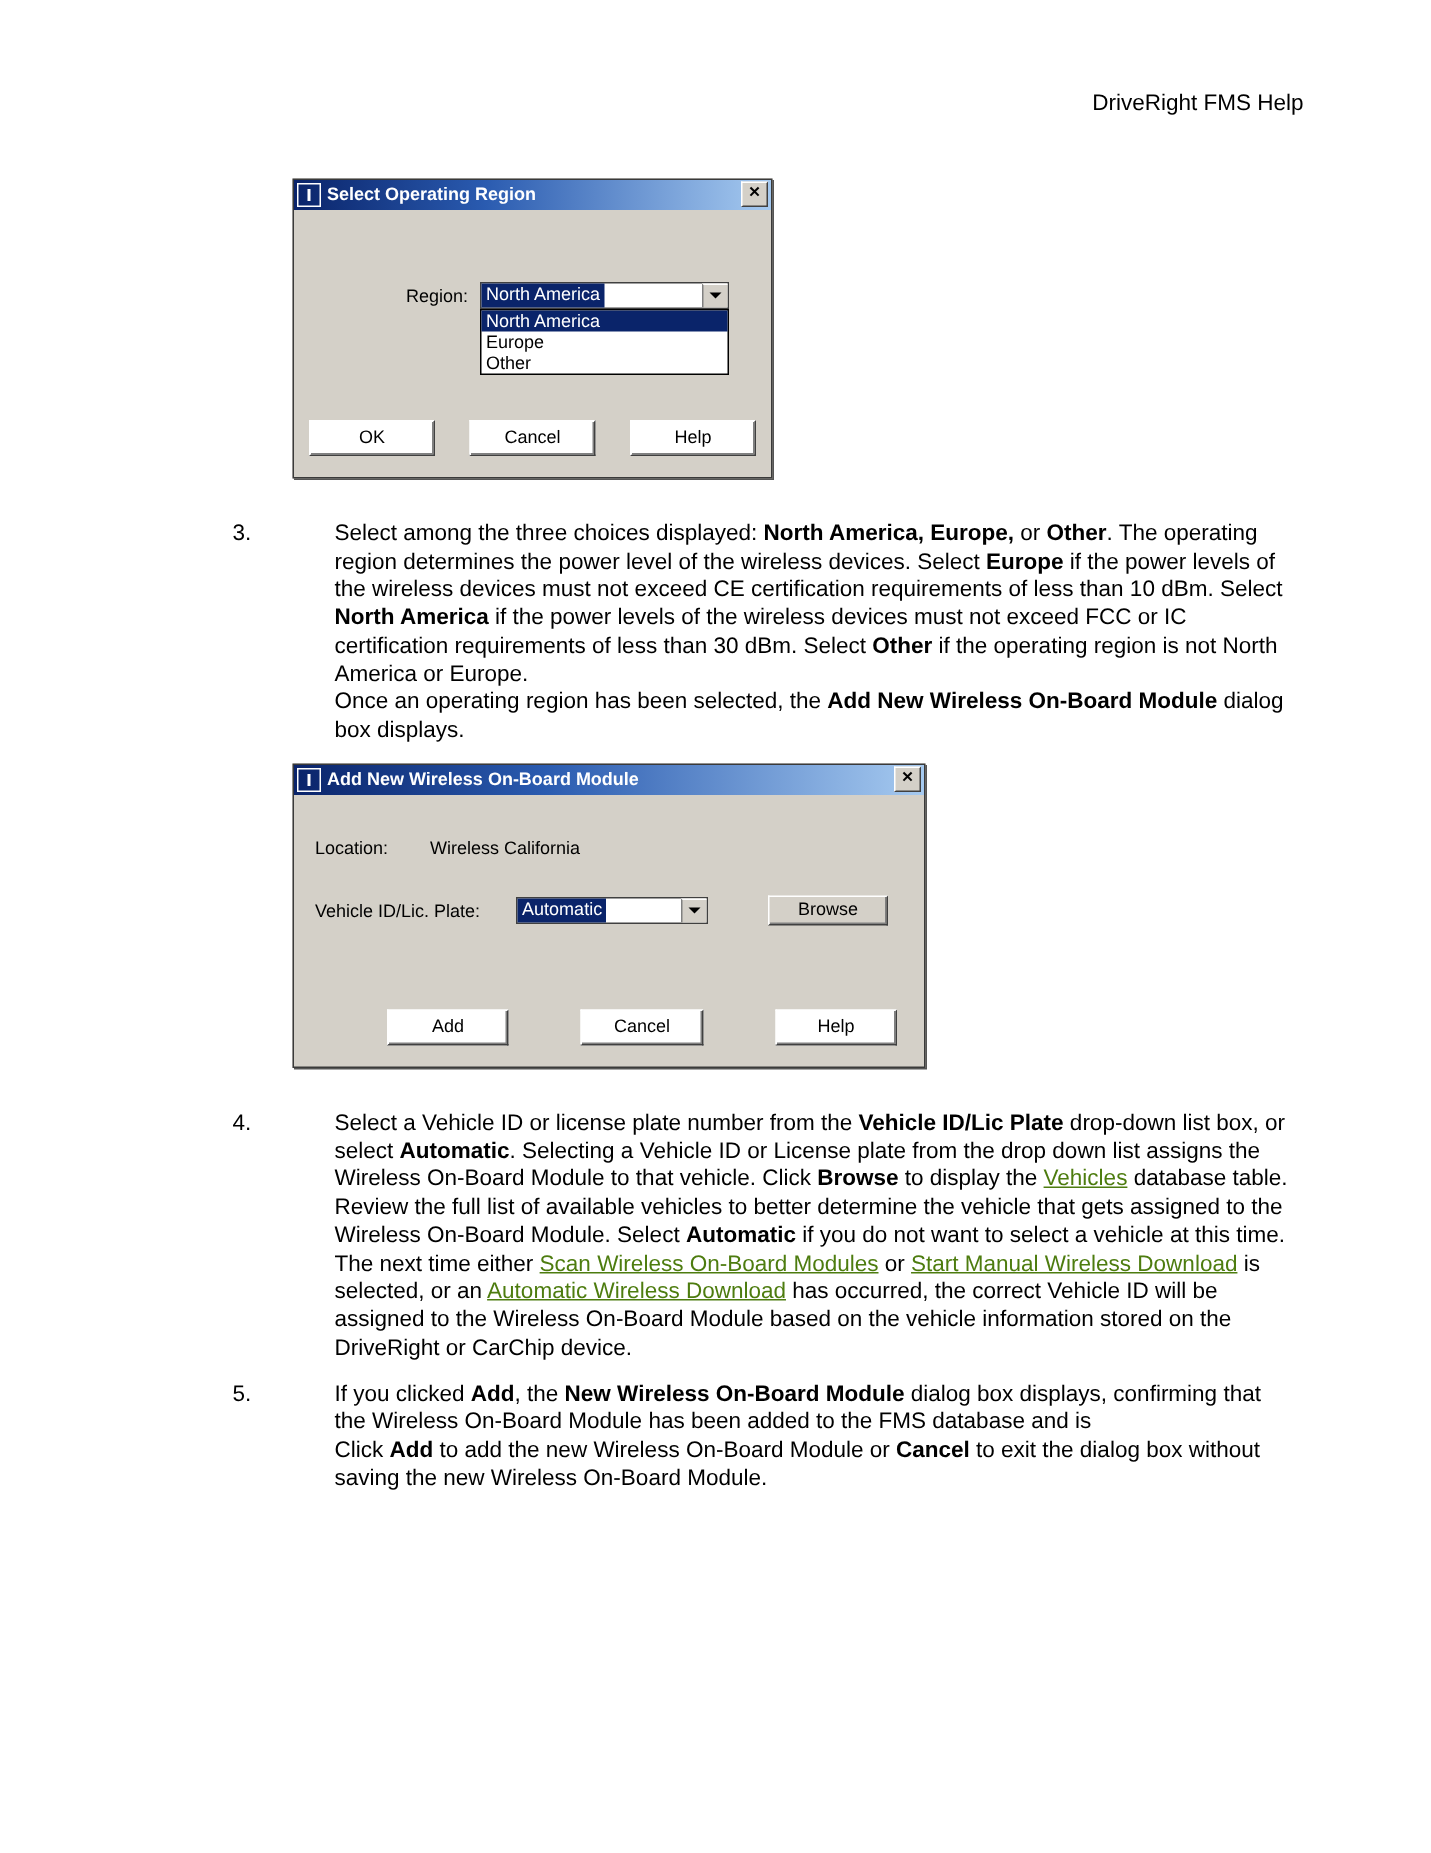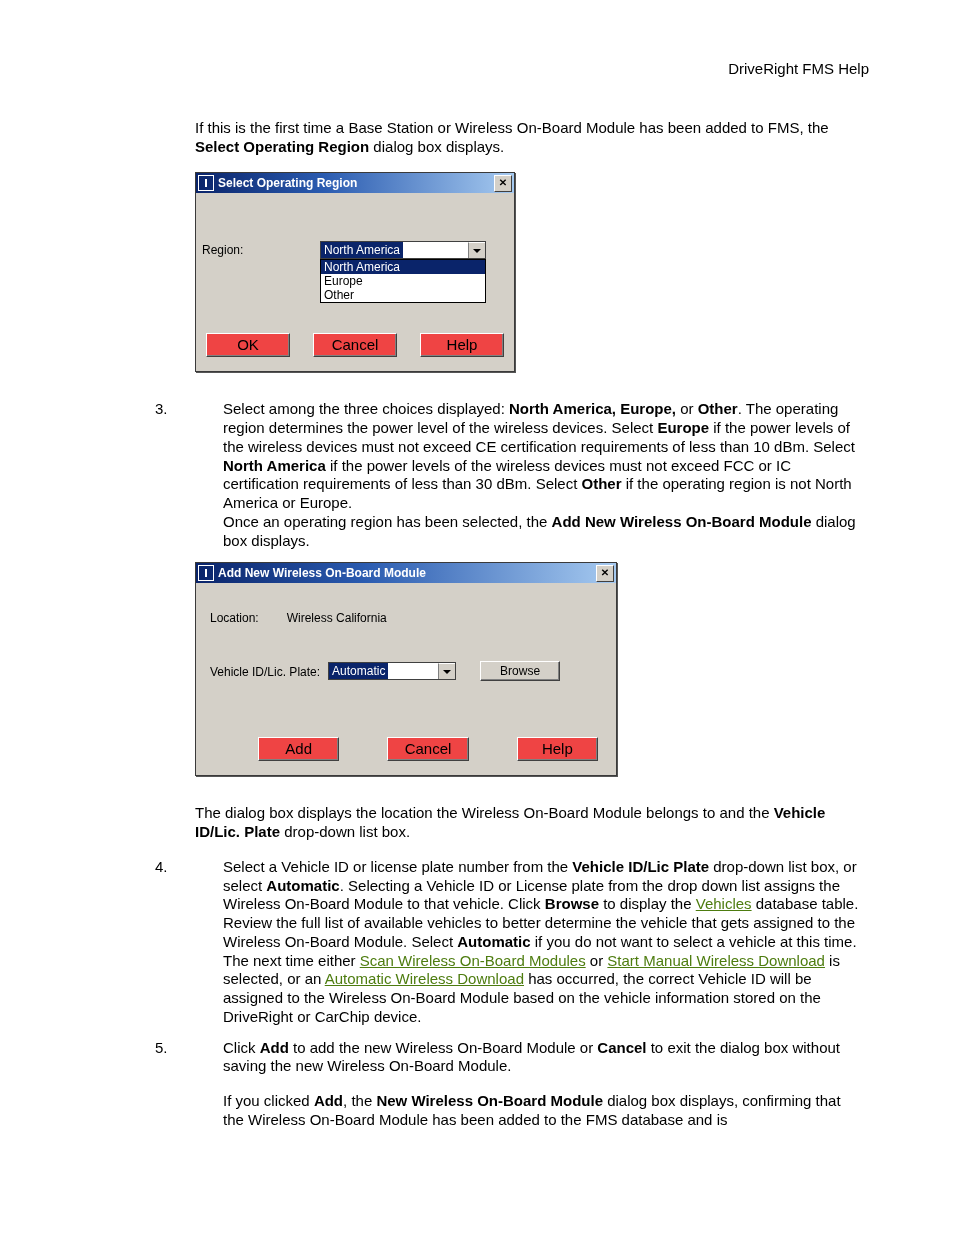--- a/index.html
+++ b/index.html
@@ -108,21 +108,21 @@
     padding: 4px 6px 10px 6px;
   }
   
   .form-row {
     display: flex;
     align-items: flex-start;
     margin-top: 44px;
   }
   .d2body .form-row { margin-top: 22px; }
   .form-label {
-    text-align: left;
+    text-align: right;
     padding-right: 8px;
     padding-top: 2px;
   }
   .combo {
     display: inline-flex;
     align-items: stretch;
     background: #fff;
     border: 1px solid #404040;
     height: 18px;
     box-sizing: border-box;
@@ -170,27 +170,27 @@
   .btn-row {
     display: flex;
     margin-top: 30px;
     padding: 0 4px 4px 4px;
   }
   .dlg1 .btn-row { justify-content: space-between; }
   .dlg2 .btn-row { justify-content: flex-start; gap: 48px; padding-left: 48px; margin-top:56px; }
   .winbtn {
     width: 82px;
     height: 22px;
-    background: #ef4444;
+    background: #ffffff;
     border: 1px solid #fff;
     border-right-color: #404040;
     border-bottom-color: #404040;
     box-shadow: inset -1px -1px 0 #808080;
     font-family: Tahoma, sans-serif;
-    font-size: 15px;
+    font-size: 12px;
     display:flex;
     align-items:center;
     justify-content:center;
   }
   .browse-btn {
     width: 78px;
     height: 18px;
     background: #d4d0c8;
     border: 1px solid #fff;
     border-right-color: #404040;
@@ -205,23 +205,20 @@
   }
   b { font-weight: bold; }
 </style>
 </head>
 <body>
 
 <div class="page">
 
   <div class="header-right">DriveRight FMS Help</div>
 
-  <div class="para">
-    <span>If this is the first time a Base Station or Wireless On-Board Module has been added to FMS, the </span><b>Select Operating Region</b><span> dialog box displays.</span>
-  </div>
 
   <div class="dlg dlg1">
     <div class="titlebar">
       <span class="title-icon">
           <span class="title-icon-inner"></span>
         </span>
       <span class="title-text">Select Operating Region</span>
       <span class="close-btn">✕</span>
     </div>
     <div class="dlg-body">
@@ -264,55 +261,52 @@
           <span class="title-icon-inner"></span>
         </span>
       <span class="title-text">Add New Wireless On-Board Module</span>
       <span class="close-btn">✕</span>
     </div>
     <div class="dlg-body d2body" style="padding:4px 14px 10px 14px;">
       <div class="form-row">
         <div class="form-label" style="width:auto; text-align:left; padding-right:28px;">Location:</div>
         <div style="padding-top:2px;">Wireless California</div>
       </div>
-      <div class="form-row" style="margin-top:35px; align-items:center;">
+      <div class="form-row" style="margin-top:24px; align-items:center;gap:16px;">
         <div class="form-label" style="width:auto; text-align:left; padding-right:8px;">Vehicle ID/Lic. Plate:</div>
         <div class="combo" style="width:128px;">
           <span class="combo-val">Automatic</span>
           <span class="combo-spacer"></span>
           <span class="combo-arrow">
               <span class="arrow-down"></span>
             </span>
         </div>
         <div class="browse-btn">Browse</div>
       </div>
       <div class="btn-row">
         <div class="winbtn">Add</div>
         <div class="winbtn">Cancel</div>
         <div class="winbtn">Help</div>
       </div>
     </div>
   </div>
 
-  <div class="para">
-    <span>The dialog box displays the location the Wireless On-Board Module belongs to and the </span><b>Vehicle ID/Lic. Plate</b><span> drop-down list box.</span>
-  </div>
 
   <div class="ol-item">
     <div class="ol-num">4.</div>
     <div class="ol-body">
       <span>Select a Vehicle ID or license plate number from the </span><b>Vehicle ID/Lic Plate</b><span> drop-down list box, or select </span><b>Automatic</b><span>. Selecting a Vehicle ID or License plate from the drop down list assigns the Wireless On-Board Module to that vehicle. Click </span><b>Browse</b><span> to display the </span><a class="doclink" href="#">Vehicles</a><span> database table. Review the full list of available vehicles to better determine the vehicle that gets assigned to the Wireless On-Board Module. Select </span><b>Automatic</b><span> if you do not want to select a vehicle at this time. The next time either </span><a class="doclink" href="#">Scan Wireless On-Board Modules</a><span> or </span><a class="doclink" href="#">Start Manual Wireless Download</a><span> is selected, or an </span><a class="doclink" href="#">Automatic Wireless Download</a><span> has occurred, the correct Vehicle ID will be assigned to the Wireless On-Board Module based on the vehicle information stored on the DriveRight or CarChip device.</span>
     </div>
   </div>
 
   <div class="ol-item">
     <div class="ol-num">5.</div>
     <div class="ol-body">
+      <div>
+        <span>If you clicked </span><b>Add</b><span>, the </span><b>New Wireless On-Board Module</b><span> dialog box displays, confirming that the Wireless On-Board Module has been added to the FMS database and is</span>
+      </div>
       <div style="margin-bottom:16px;">
         <span>Click </span><b>Add</b><span> to add the new Wireless On-Board Module or </span><b>Cancel</b><span> to exit the dialog box without saving the new Wireless On-Board Module.</span>
       </div>
-      <div>
-        <span>If you clicked </span><b>Add</b><span>, the </span><b>New Wireless On-Board Module</b><span> dialog box displays, confirming that the Wireless On-Board Module has been added to the FMS database and is</span>
-      </div>
     </div>
   </div>
 
 </div>
 
 </body></html>

